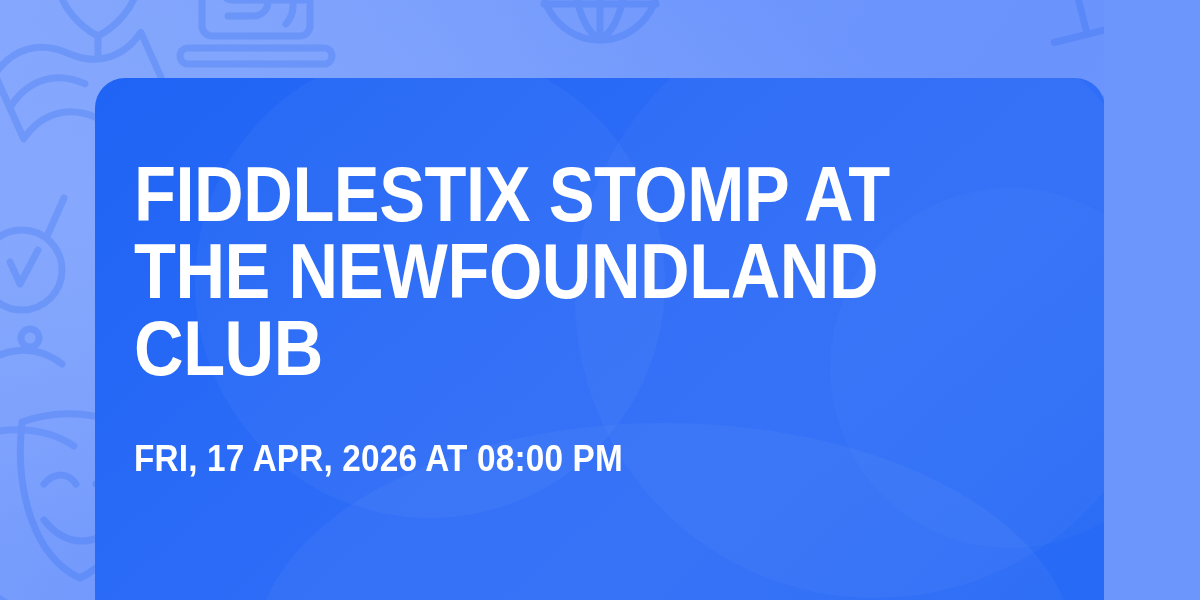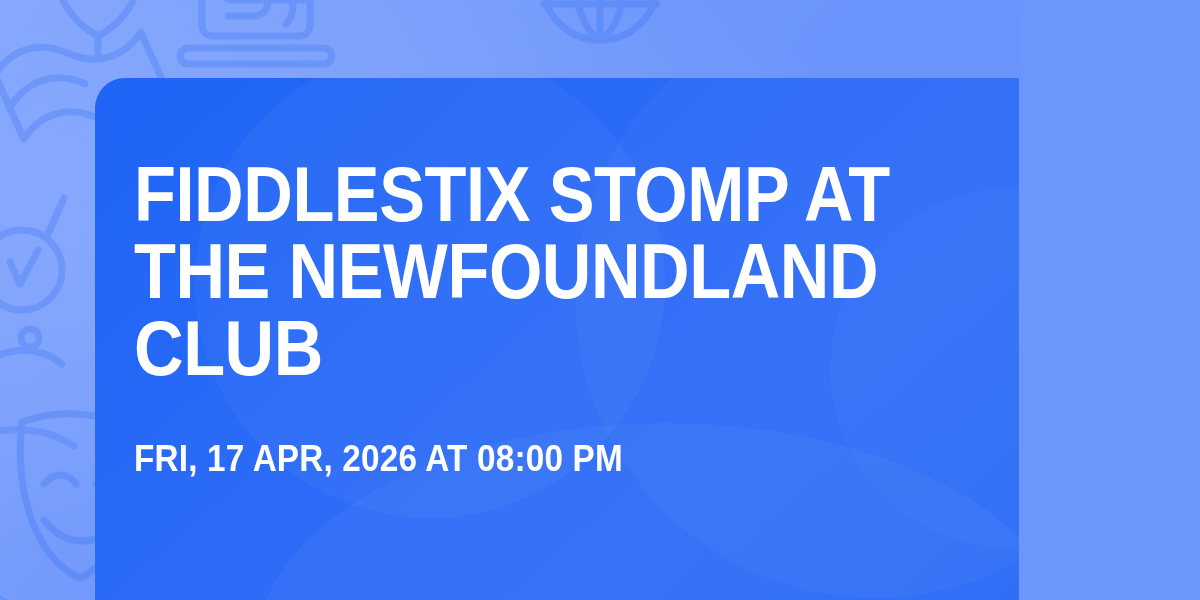--- a/index.html
+++ b/index.html
@@ -13,21 +13,21 @@
   body {
     font-family:"Liberation Sans", sans-serif;
     background:#6d96fc;
     position:relative;
   }
 
   
   #event-banner {
     position:absolute;
     inset:0;
-    width:1019px;
+    width:1104px;
     height:600px;
     overflow:hidden;
     background:
       radial-gradient(115% 95% at 14% 34%, #86a8fd 0%, rgba(134,168,253,0) 62%),
       radial-gradient(120% 110% at 88% 78%, #7ba0fd 0%, rgba(123,160,253,0) 58%),
       linear-gradient(127deg, #85a7fd 0%, #6e96fc 44%, #6a93fc 72%, #7ba0fd 100%);
   }
 
   
   #pattern-layer {

